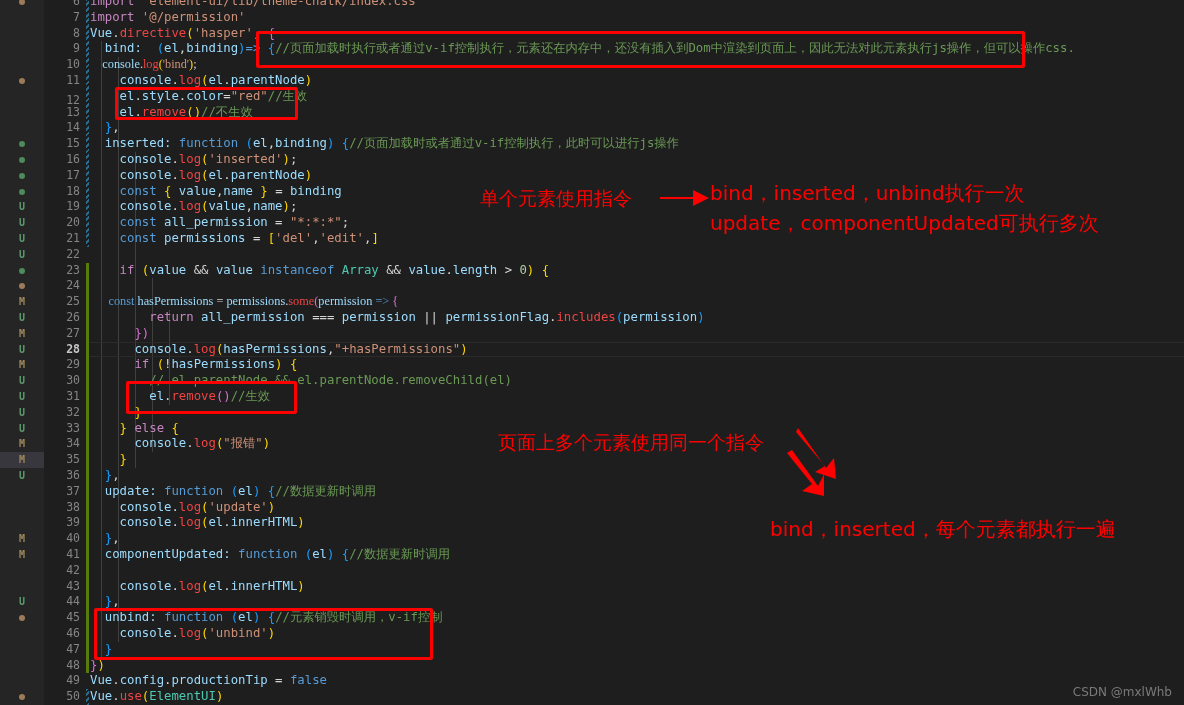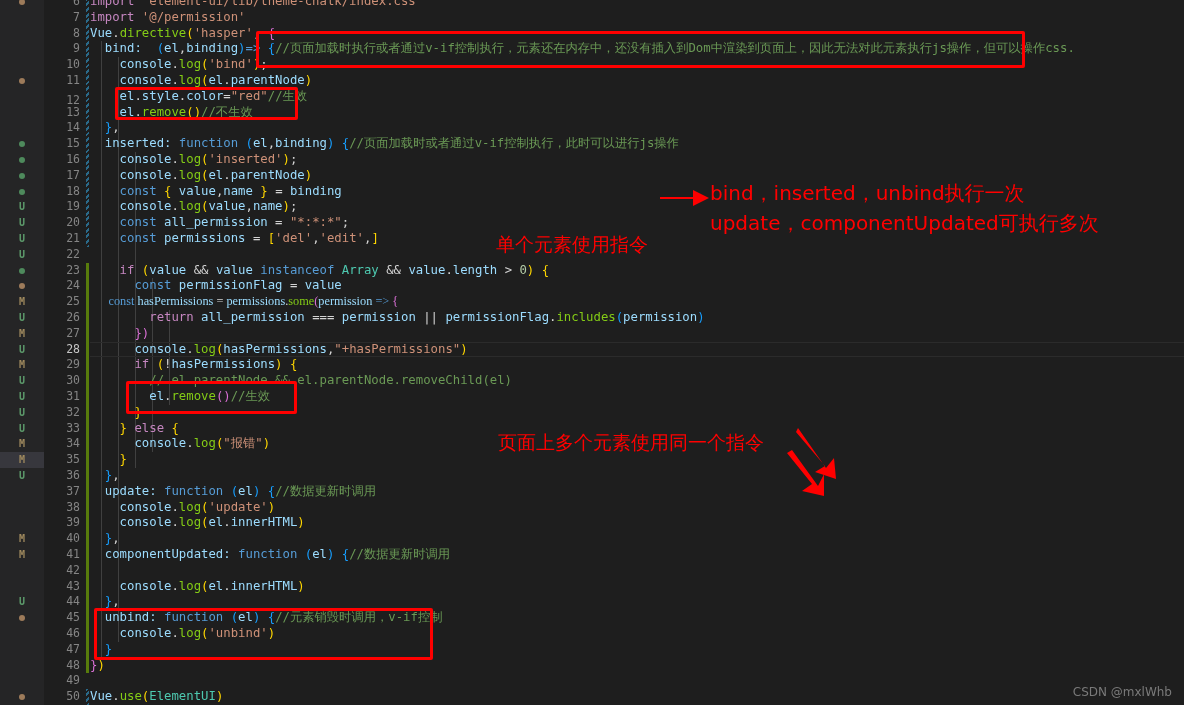--- a/index.html
+++ b/index.html
@@ -55,21 +55,21 @@
     position: absolute;
     right: 6px;
     width: 36px;
     height: 15.8px;
     line-height: 15.8px;
     text-align: right;
     font-family: "DejaVu Sans Mono", "Liberation Mono", monospace;
     font-size: 11.5px;
     color: #858585;
   }
-  .lnum.active { color: #c6c6c6; font-weight: normal; }
+  .lnum.active { color: #c6c6c6; font-weight: bold; }
 
   
   .changebar {
     position: absolute;
     left: 86px;
     width: 3px;
   }
   .changebar.added { background: #587c0c; }
   .changebar.modified {
     background: repeating-linear-gradient(
@@ -105,21 +105,21 @@
   .indent {
     position: absolute;
     width: 1px;
     background: #404040;
   }
 
   
   .kw   { color: #569cd6; }  
   .kw2  { color: #c586c0; }  
   .id   { color: #9cdcfe; }  
-  .fn   { color: #84cc16; }  
+  .fn   { color: #ef4444; }  
   .str  { color: #ce9178; }  
   .num  { color: #b5cea8; }  
   .cmt  { color: #6a9955; }  
   .typ  { color: #4ec9b0; }  
   .pun  { color: #d4d4d4; }  
   .br1  { color: #ffd700; }  
   .br2  { color: #da70d6; }  
   .br3  { color: #179fff; }  
   .op   { color: #d4d4d4; }
 
@@ -247,35 +247,34 @@
       <div class="indent" style="left: 11px; top: 41.4px; height: 616.2px;"></div>
       <div class="indent" style="left: 28px; top: 57.2px; height: 584.6px;"></div>
       <div class="indent" style="left: 45px; top: 152px; height: 316px;"></div>
       <div class="indent" style="left: 62px; top: 278.4px; height: 173.8px;"></div>
       <div class="indent" style="left: 79px; top: 310px; height: 94.8px;"></div>
       <div class="line-hl" style="top: 341.6px;"></div>
       <div class="line" style="top: -6px;"><span class="kw2">import </span><span class="str">'element-ui/lib/theme-chalk/index.css'</span></div>
       <div class="line" style="top: 9.8px;"><span class="kw2">import </span><span class="str">'@/permission'</span></div>
       <div class="line" style="top: 25.6px;"><span class="id">Vue</span><span class="pun">.</span><span class="fn">directive</span><span class="br1">(</span><span class="str">'hasper'</span><span class="pun">, </span><span class="br2">{</span></div>
       <div class="line" style="top: 41.4px;"><span class="id">  bind:  </span><span class="br3">(</span><span class="id">el</span><span class="pun">,</span><span class="id">binding</span><span class="br3">)</span><span class="kw">=&gt; </span><span class="br3">{</span><span class="cmt">//页面加载时执行或者通过v-if控制执行，元素还在内存中，还没有插入到Dom中渲染到页面上，因此无法对此元素执行js操作，但可以操作css.</span></div>
-      <div class="line" style="top: 57.2px;"><span class="id">    console</span><span class="pun">.</span><span class="fn">log</span><span class="br1">(</span><span class="str">'bind'</span><span class="br1">)</span><span class="pun">;</span></div>
+      <div class="line" style="top: 57.2px; font-family: Liberation Serif, serif;"><span class="id">    console</span><span class="pun">.</span><span class="fn">log</span><span class="br1">(</span><span class="str">'bind'</span><span class="br1">)</span><span class="pun">;</span></div>
       <div class="line" style="top: 73px;"><span class="id">    console</span><span class="pun">.</span><span class="fn">log</span><span class="br1">(</span><span class="id">el</span><span class="pun">.</span><span class="id">parentNode</span><span class="br1">)</span></div>
       <div class="line" style="top: 88.8px;"><span class="id">    el</span><span class="pun">.</span><span class="id">style</span><span class="pun">.</span><span class="id">color</span><span class="op">=</span><span class="str">"red"</span><span class="cmt">//生效</span></div>
       <div class="line" style="top: 104.6px; text-align: center;"><span class="id">    el</span><span class="pun">.</span><span class="fn">remove</span><span class="br1">()</span><span class="cmt">//不生效</span></div>
       <div class="line" style="top: 120.4px;"><span class="br3">  }</span><span class="pun">,</span></div>
       <div class="line" style="top: 136.2px;"><span class="id">  inserted: </span><span class="kw">function </span><span class="br3">(</span><span class="id">el</span><span class="pun">,</span><span class="id">binding</span><span class="br3">) </span><span class="br3">{</span><span class="cmt">//页面加载时或者通过v-if控制执行，此时可以进行js操作</span></div>
       <div class="line" style="top: 152px;"><span class="id">    console</span><span class="pun">.</span><span class="fn">log</span><span class="br1">(</span><span class="str">'inserted'</span><span class="br1">)</span><span class="pun">;</span></div>
       <div class="line" style="top: 167.8px;"><span class="id">    console</span><span class="pun">.</span><span class="fn">log</span><span class="br1">(</span><span class="id">el</span><span class="pun">.</span><span class="id">parentNode</span><span class="br1">)</span></div>
       <div class="line" style="top: 183.6px;"><span class="kw">    const </span><span class="br1">{ </span><span class="id">value</span><span class="pun">,</span><span class="id">name </span><span class="br1">} </span><span class="op">= </span><span class="id">binding</span></div>
       <div class="line" style="top: 199.4px;"><span class="id">    console</span><span class="pun">.</span><span class="fn">log</span><span class="br1">(</span><span class="id">value</span><span class="pun">,</span><span class="id">name</span><span class="br1">)</span><span class="pun">;</span></div>
       <div class="line" style="top: 215.2px;"><span class="kw">    const </span><span class="id">all_permission </span><span class="op">= </span><span class="str">"*:*:*"</span><span class="pun">;</span></div>
       <div class="line" style="top: 231px;"><span class="kw">    const </span><span class="id">permissions </span><span class="op">= </span><span class="br1">[</span><span class="str">'del'</span><span class="pun">,</span><span class="str">'edit'</span><span class="pun">,</span><span class="br1">]</span></div>
       <div class="line" style="top: 246.8px;"></div>
       <div class="line" style="top: 262.6px;"><span class="kw2">    if </span><span class="br1">(</span><span class="id">value </span><span class="op">&amp;&amp; </span><span class="id">value </span><span class="kw">instanceof </span><span class="typ">Array </span><span class="op">&amp;&amp; </span><span class="id">value</span><span class="pun">.</span><span class="id">length </span><span class="op">&gt; </span><span class="num">0</span><span class="br1">) </span><span class="br1">{</span></div>
-      <div class="line" style="top: 278.4px;"><span class="kw">      const </span><span class="id">permissionFlag </span><span class="op">= </span><span class="id">value</span></div>
       <div class="line" style="top: 294.2px; font-family: Liberation Serif, serif;"><span class="kw">      const </span><span class="id">hasPermissions </span><span class="op">= </span><span class="id">permissions</span><span class="pun">.</span><span class="fn">some</span><span class="br2">(</span><span class="id">permission </span><span class="kw">=&gt; </span><span class="br2">{</span></div>
       <div class="line" style="top: 310px;"><span class="kw2">        return </span><span class="id">all_permission </span><span class="op">=== </span><span class="id">permission </span><span class="op">|| </span><span class="id">permissionFlag</span><span class="pun">.</span><span class="fn">includes</span><span class="br3">(</span><span class="id">permission</span><span class="br3">)</span></div>
       <div class="line" style="top: 325.8px;"><span class="br2">      }</span><span class="br2">)</span></div>
       <div class="line" style="top: 341.6px;"><span class="id">      console</span><span class="pun">.</span><span class="fn">log</span><span class="br1">(</span><span class="id">hasPermissions</span><span class="pun">,</span><span class="str">"+hasPermissions"</span><span class="br1">)</span></div>
       <div class="line" style="top: 357.4px;"><span class="kw2">      if </span><span class="br1">(</span><span class="op">!</span><span class="id">hasPermissions</span><span class="br1">) </span><span class="br1">{</span></div>
       <div class="line" style="top: 373.2px;"><span class="cmt">        // el.parentNode &amp;&amp; el.parentNode.removeChild(el)</span></div>
       <div class="line" style="top: 389px;"><span class="id">        el</span><span class="pun">.</span><span class="fn">remove</span><span class="br2">()</span><span class="cmt">//生效</span></div>
       <div class="line" style="top: 404.8px;"><span class="br1">      }</span></div>
       <div class="line" style="top: 420.6px;"><span class="br1">    } </span><span class="kw2">else </span><span class="br1">{</span></div>
       <div class="line" style="top: 436.4px;"><span class="id">      console</span><span class="pun">.</span><span class="fn">log</span><span class="br1">(</span><span class="str">"报错"</span><span class="br1">)</span></div>
@@ -285,20 +284,21 @@
       <div class="line" style="top: 499.6px;"><span class="id">    console</span><span class="pun">.</span><span class="fn">log</span><span class="br1">(</span><span class="str">'update'</span><span class="br1">)</span></div>
       <div class="line" style="top: 515.4px;"><span class="id">    console</span><span class="pun">.</span><span class="fn">log</span><span class="br1">(</span><span class="id">el</span><span class="pun">.</span><span class="id">innerHTML</span><span class="br1">)</span></div>
       <div class="line" style="top: 531.2px;"><span class="br3">  }</span><span class="pun">,</span></div>
       <div class="line" style="top: 547px;"><span class="id">  componentUpdated: </span><span class="kw">function </span><span class="br3">(</span><span class="id">el</span><span class="br3">) </span><span class="br3">{</span><span class="cmt">//数据更新时调用</span></div>
       <div class="line" style="top: 578.6px;"><span class="id">    console</span><span class="pun">.</span><span class="fn">log</span><span class="br1">(</span><span class="id">el</span><span class="pun">.</span><span class="id">innerHTML</span><span class="br1">)</span></div>
       <div class="line" style="top: 594.4px;"><span class="br3">  }</span><span class="pun">,</span></div>
       <div class="line" style="top: 610.2px;"><span class="id">  unbind: </span><span class="kw">function </span><span class="br3">(</span><span class="id">el</span><span class="br3">) </span><span class="br3">{</span><span class="cmt">//元素销毁时调用，v-if控制</span></div>
       <div class="line" style="top: 626px;"><span class="id">    console</span><span class="pun">.</span><span class="fn">log</span><span class="br1">(</span><span class="str">'unbind'</span><span class="br1">)</span></div>
       <div class="line" style="top: 641.8px;"><span class="br3">  }</span></div>
       <div class="line" style="top: 657.6px;"><span class="br2">}</span><span class="br1">)</span></div>
+      <div class="line" style="top: 673.4px;"><span class="id">Vue</span><span class="pun">.</span><span class="id">config</span><span class="pun">.</span><span class="id">productionTip </span><span class="op">= </span><span class="kw">false</span></div>
       <div class="line" style="top: 689.2px;"><span class="id">Vue</span><span class="pun">.</span><span class="fn">use</span><span class="br1">(</span><span class="typ">ElementUI</span><span class="br1">)</span></div>
     </div>
 
   <div id="redboxes">
       <div class="redbox" style="left: 256px; top: 31px; width: 769px; height: 37px;"></div>
       <div class="redbox" style="left: 115px; top: 87px; width: 183px; height: 33px;"></div>
       <div class="redbox" style="left: 126px; top: 381px; width: 171px; height: 33px;"></div>
       <div class="redbox" style="left: 94px; top: 608px; width: 339px; height: 52px;"></div>
     </div>
 
@@ -307,23 +307,24 @@
   </svg>
 
   <svg class="arrow-svg" style="left:796px; top:428px;" width="46" height="52" viewBox="0 0 46 52">
     <path d="M2 0 L30 40 L38 30 L40 51 L19 44 L29 38 L0 4 Z" fill="#ff0000"></path>
   </svg>
 
   <svg class="arrow-svg" style="left:778px; top:448px;" width="50" height="50" viewBox="0 0 50 50">
     <path d="M14 2 L40 38 L46 26 L46 48 L24 43 L34 36 L9 5 Z" fill="#ff0000"></path>
   </svg>
 
-  <div class="anno anno-cn" style="left:496px; top:186px;margin-top:46px;">单个元素使用指令</div>
+  <div class="anno anno-cn" style="left:480px; top:186px;">单个元素使用指令</div>
 
   <div class="anno anno-big" style="left:710px; top:180px;">bind，inserted，unbind执行一次</div>
 
   <div class="anno anno-big" style="left:710px; top:210px;">update，componentUpdated可执行多次</div>
 
   <div class="anno anno-cn" style="left:498px; top:430px;">页面上多个元素使用同一个指令</div>
 
+  <div class="anno anno-big" style="left:770px; top:516px;">bind，inserted，每个元素都执行一遍</div>
 
   <div class="watermark">CSDN @mxlWhb</div>
 </div>
 
 </body></html>

